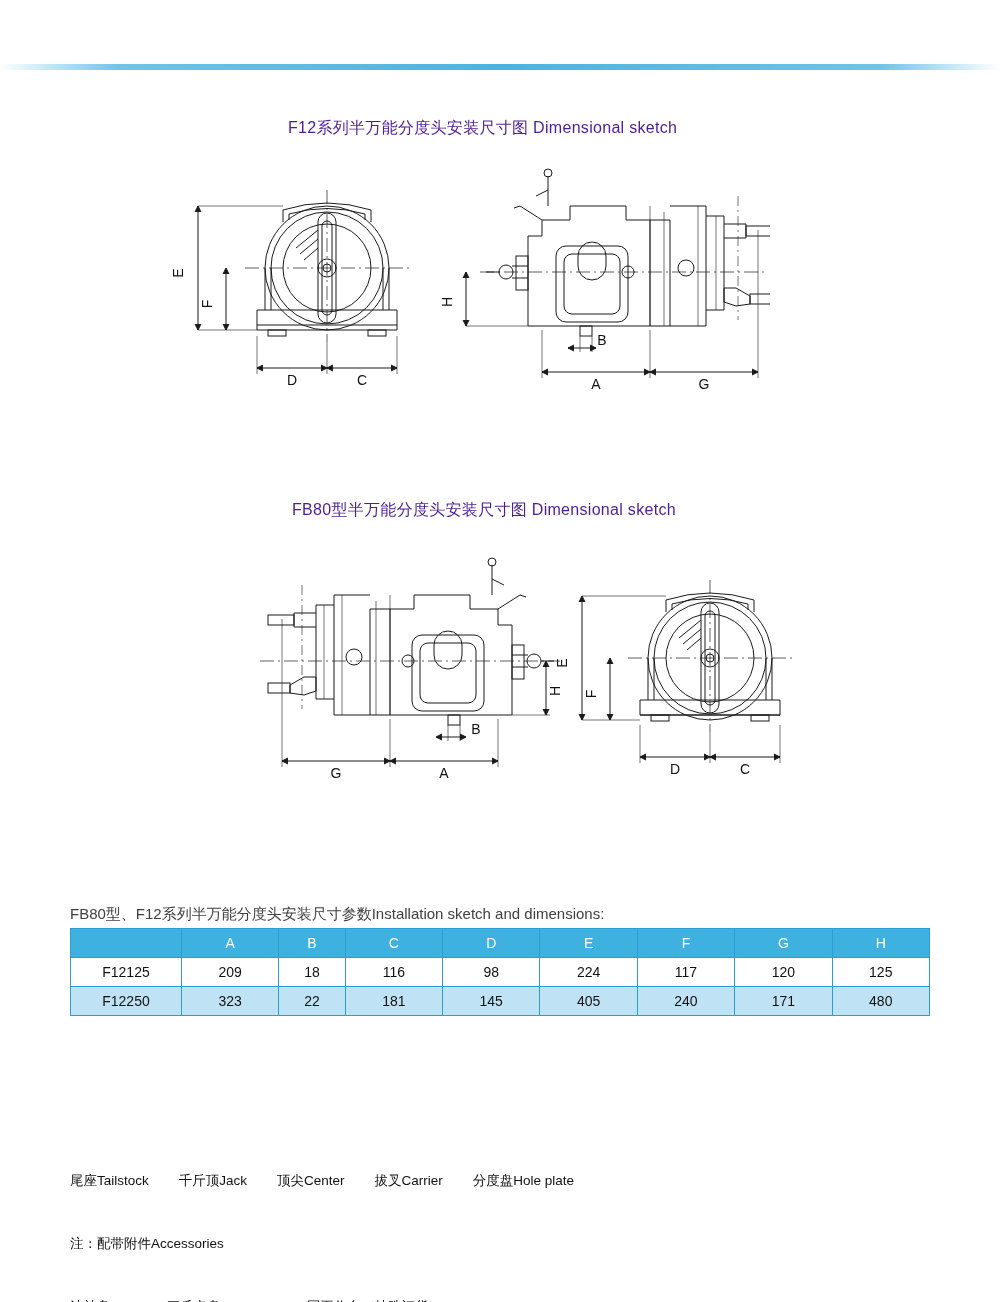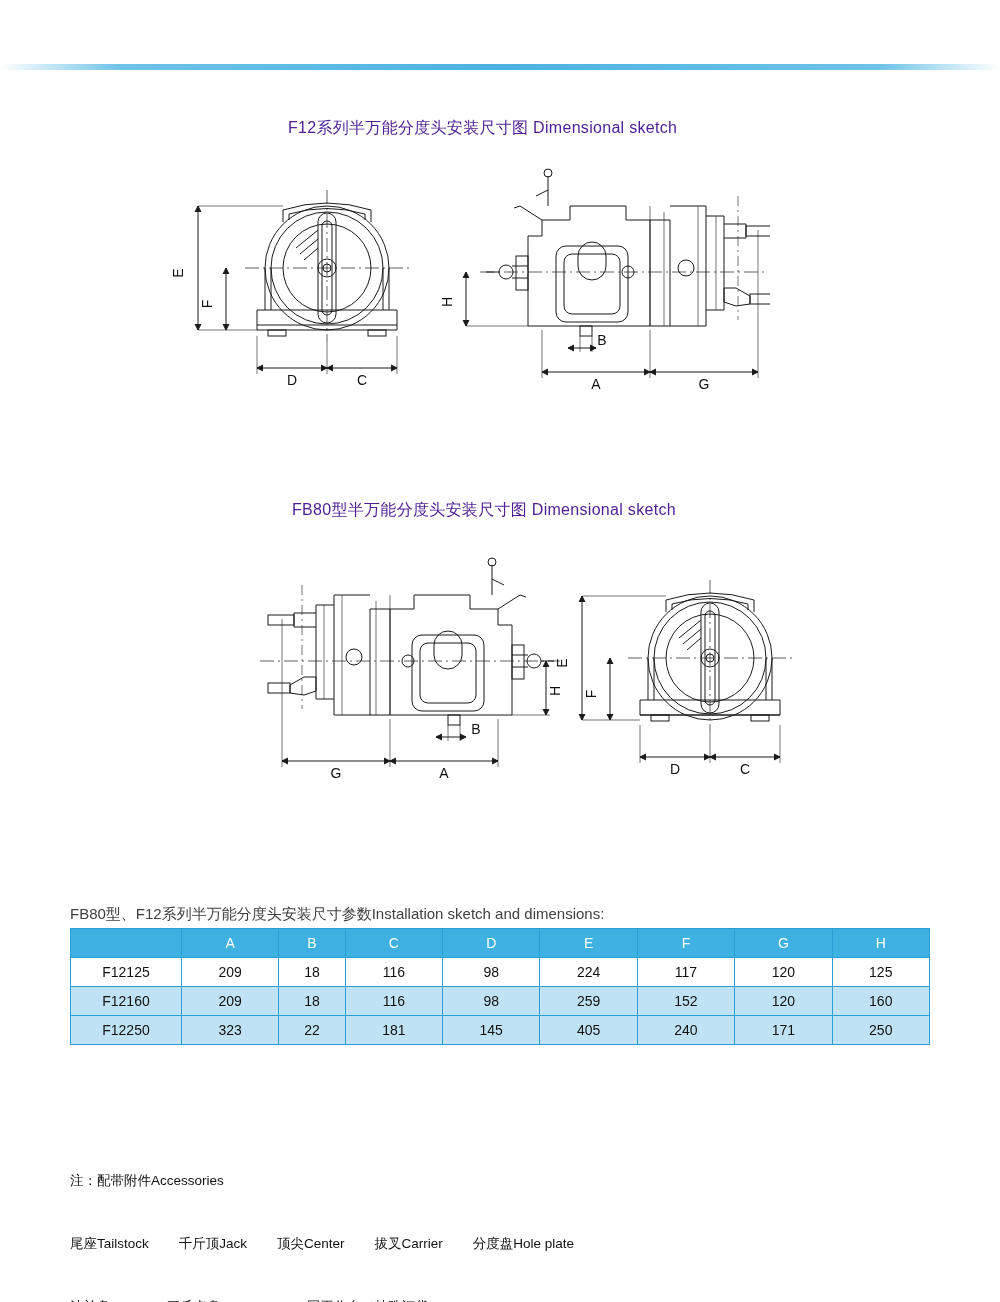--- a/index.html
+++ b/index.html
@@ -336,41 +336,30 @@
       <td>209</td>
       <td>18</td>
       <td>116</td>
       <td>98</td>
       <td>224</td>
       <td>117</td>
       <td>120</td>
       <td>125</td>
     </tr>
     <tr class="even">
-      <td class="first">F12160</td>
-      <td>209</td>
-      <td>18</td>
-      <td>116</td>
-      <td>98</td>
-      <td>259</td>
-      <td>152</td>
-      <td>120</td>
-      <td>160</td>
-    </tr>
-    <tr class="even">
       <td class="first">F12250</td>
       <td>323</td>
       <td>22</td>
       <td>181</td>
       <td>145</td>
       <td>405</td>
       <td>240</td>
       <td>171</td>
-      <td>250</td>
+      <td>480</td>
     </tr>
   </tbody>
 </table>
 
 <div class="notes">
+  <div>尾座Tailstock        千斤顶Jack        顶尖Center        拔叉Carrier        分度盘Hole plate</div>
   <div>注：配带附件Accessories</div>
-  <div>尾座Tailstock        千斤顶Jack        顶尖Center        拔叉Carrier        分度盘Hole plate</div>
   <div>法兰盘Flange    三爪卡盘3-jaw chuck    圆工作台（特殊订货）face plate(Optional)</div>
 </div>
 
 </body></html>

